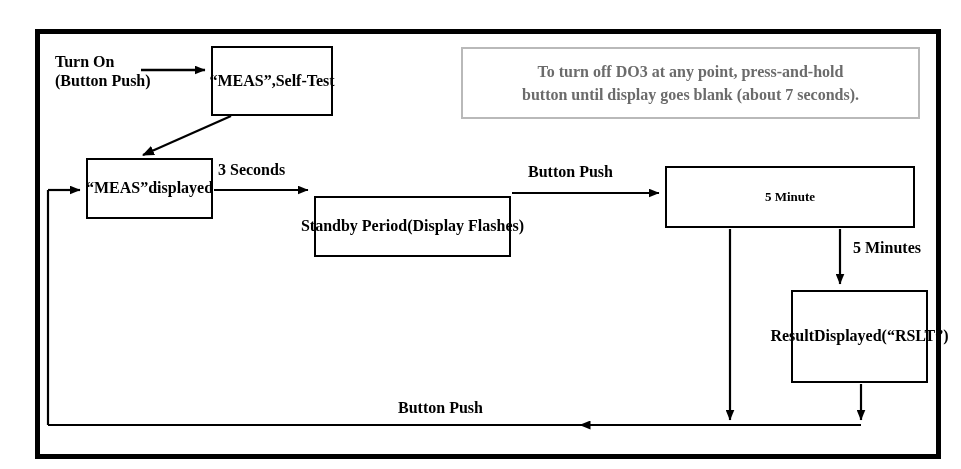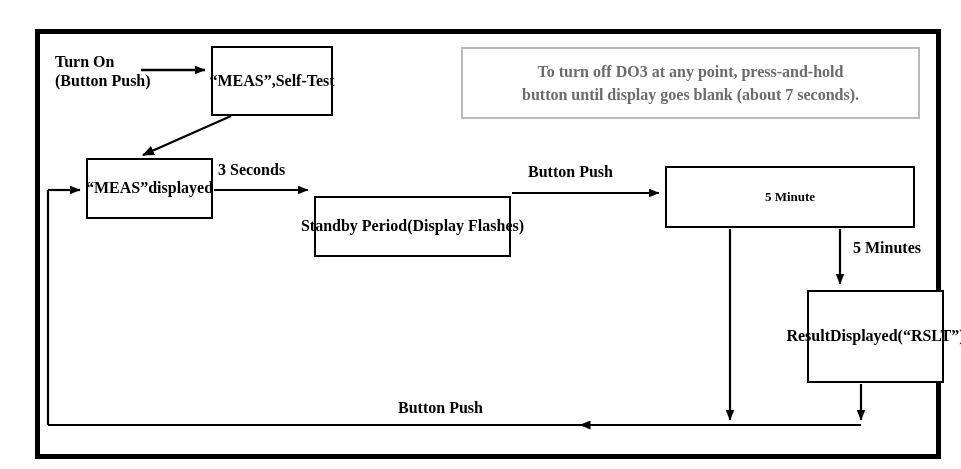--- a/index.html
+++ b/index.html
@@ -50,21 +50,21 @@
     line-height: 1.18;
     font-size: 16px;
   }
   .node-line { display: block; white-space: nowrap; }
 
   
   #node-selftest  { left: 211px; top: 46px;  width: 122px; height: 70px;  font-size: 16px; }
   #node-meas      { left: 86px;  top: 158px; width: 127px; height: 61px;  font-size: 16px; }
   #node-standby   { left: 314px; top: 161px; width: 197px; height: 61px;  font-size: 16px; margin-top: 35px; }
   #node-measure   { left: 665px; top: 166px; width: 250px; height: 62px;  font-size: 13px; }
-  #node-result    { left: 791px; top: 290px; width: 137px; height: 93px;  font-size: 16px; margin-left: 16px; }
+  #node-result    { left: 791px; top: 290px; width: 137px; height: 93px;  font-size: 16px; }
 
   
   #note-box {
     position: absolute;
     left: 461px;
     top: 47px;
     width: 459px;
     height: 72px;
     border: 2px solid #b9b9b9;
     background: #ffffff;

